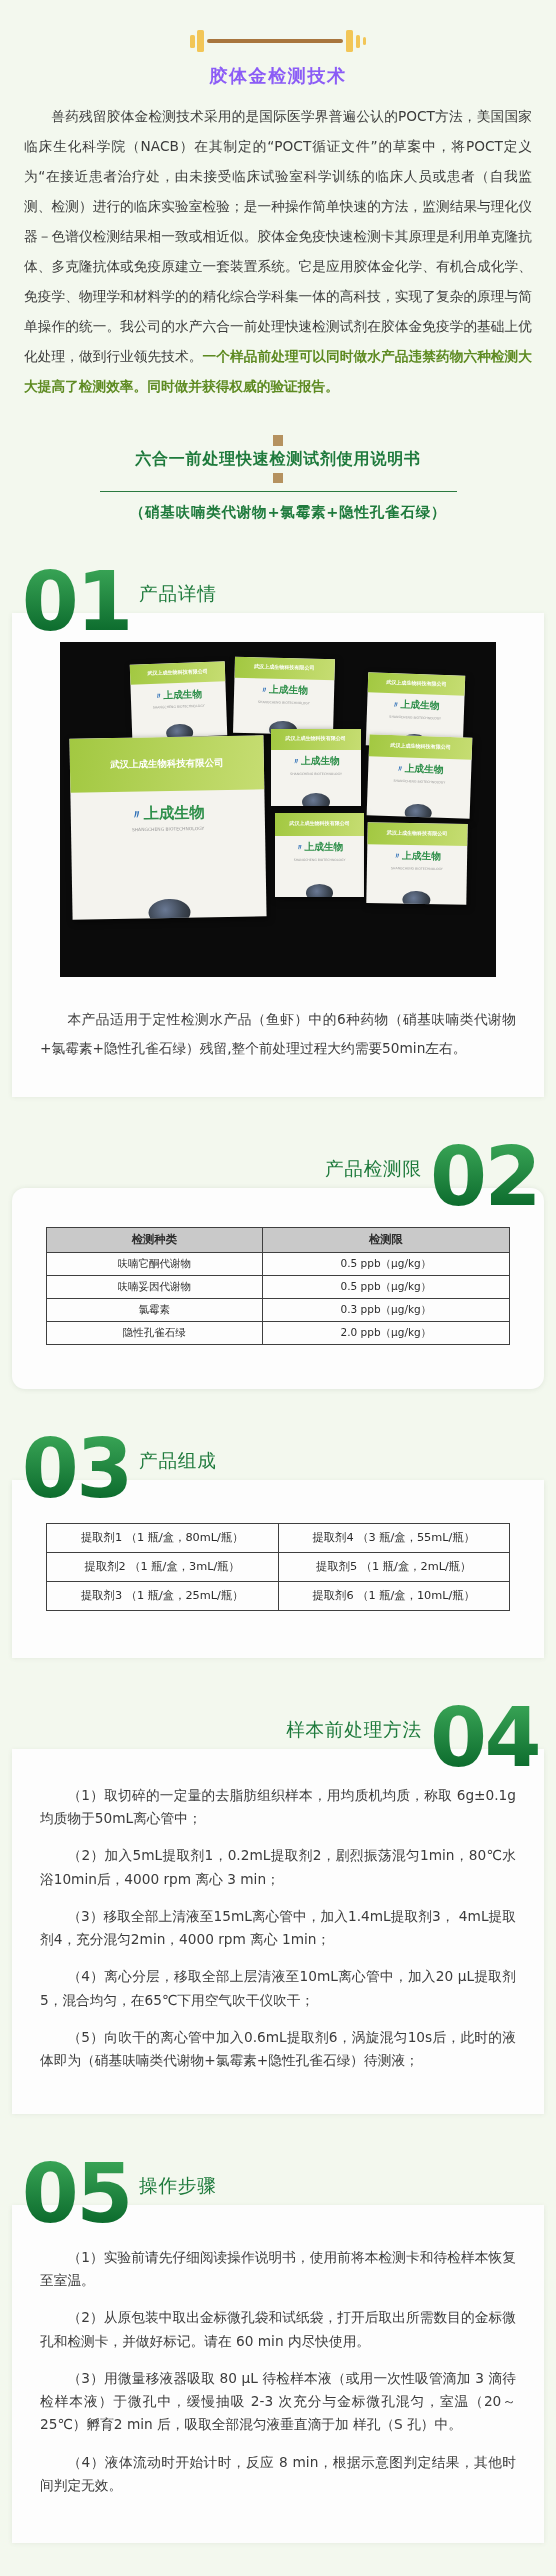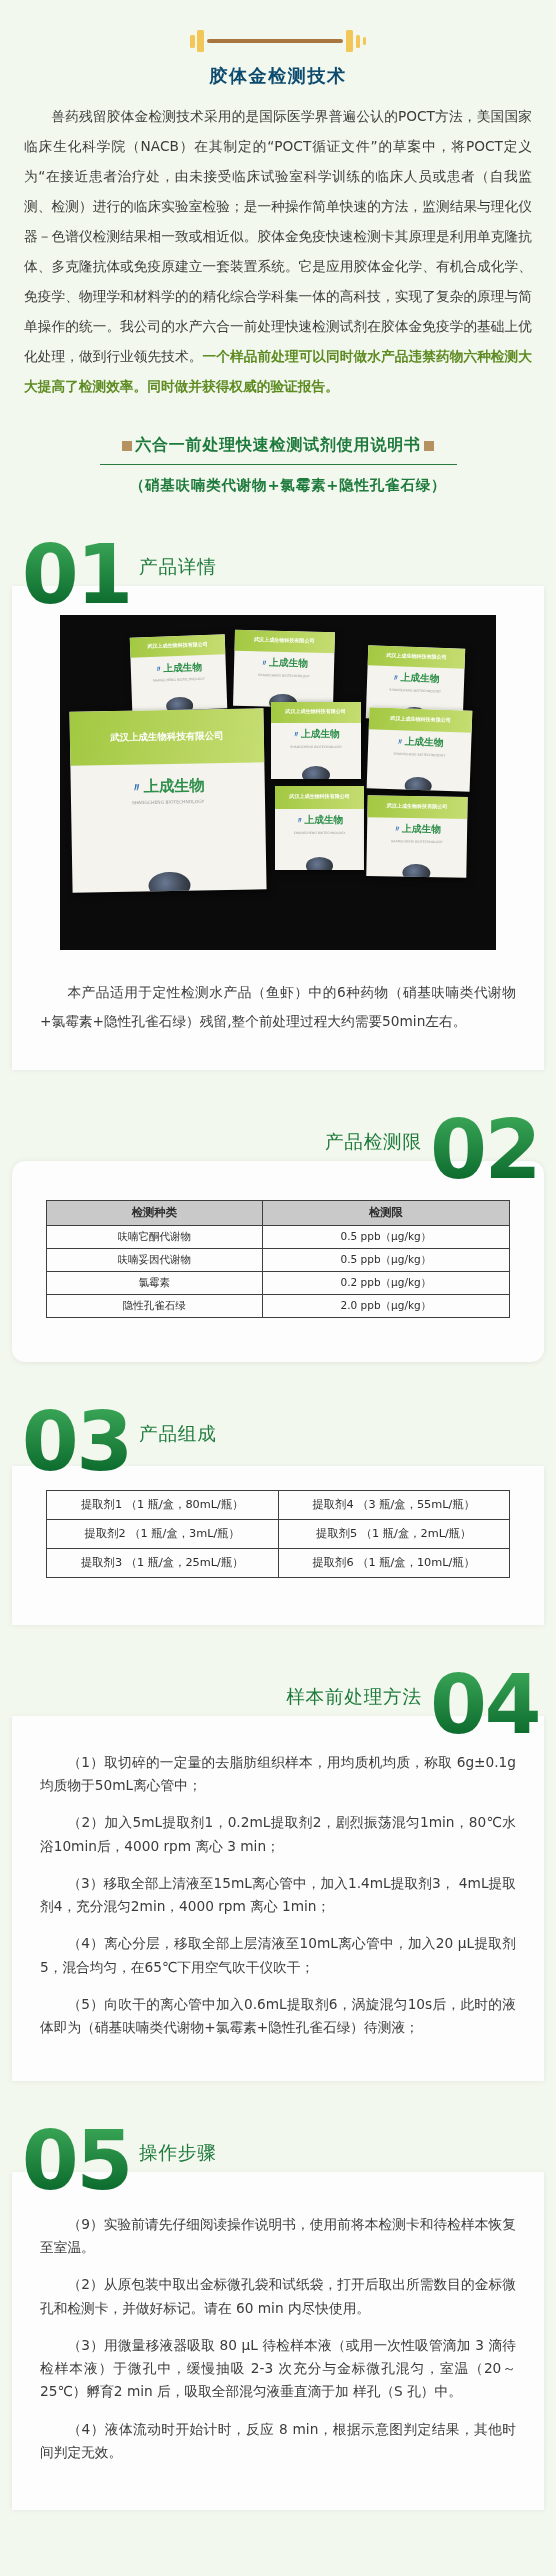--- a/index.html
+++ b/index.html
@@ -14,32 +14,32 @@
 
   
   .intro-icon{display:flex;justify-content:center;align-items:center;margin-top:27.4px;height:27.4px;}
   .barbell{display:flex;align-items:center;}
   .plate{background:#f2c657;border-radius:1.6px;margin:0 1.2px;}
   .plate.sm{width:4.8px;height:13px;}
   .plate.lg{width:7.3px;height:22.6px;}
   .plate.nub{width:3.2px;height:8px;}
   .barbell .bar{width:136px;height:4px;background:#a8763e;border-radius:2.4px;margin:0 1.6px;}
   .intro-title{
-    text-align:center;font-size:18px;font-weight:bold;color:#0c4a6e;
+    text-align:center;font-size:18px;font-weight:bold;color:#8b5cf6;
     letter-spacing:1.6px;margin-top:9.7px;
   }
   .intro-para{
     margin:13px 24px 0;font-size:13.7px;line-height:30px;text-align:justify;
     text-indent:2em;color:#3b3b3b;
   }
   .intro-para .hl{color:#5d8a21;font-weight:bold;}
 
   
   .manual-head{margin-top:34px;text-align:center;}
-  .manual-title-row{display:flex;justify-content:center;align-items:center;gap:3px;}
+  .manual-title-row{display:flex;justify-content:center;align-items:center;gap:3px;flex-direction:column;}
   .sq{width:10.5px;height:10.5px;background:#b5925f;display:inline-block;}
   .manual-title{font-size:16px;font-weight:bold;color:#1e7a3c;letter-spacing:0.8px;}
   .manual-line{width:357px;height:0;border-top:1.6px solid #2a7a3f;margin:8px auto 0;}
   .manual-sub{font-size:14.5px;font-weight:bold;color:#1e7a3c;margin-top:10.5px;letter-spacing:0.8px;padding-left:20px;}
 
   
   .sec-head{
     display:flex;align-items:center;height:86px;
     margin:37px 12px -32px;position:relative;z-index:2;
   }
@@ -77,21 +77,21 @@
   .pbox.big .band{height:30%;}
   .pbox.big .band .co{font-size:10.5px;}
   .pbox.big .brand{font-size:15.3px;margin-top:11.3px;}
   .pbox.big .brand::before{font-size:12px;}
   .pbox.big .sub{font-size:5.6px;}
   .pbox.big .holo{width:42px;height:27.4px;margin-left:-21px;bottom:-8px;}
   .c1-desc{margin:28px 28px 0;font-size:13.7px;line-height:29px;text-align:justify;text-indent:2em;}
 
   
   .card.c2{padding:39px 34px 44px;border-radius:13px;}
-  .card.c3{padding:24px 34px 47px;margin-top:13px;}
+  .card.c3{padding:43px 34px 47px;}
   table{width:100%;border-collapse:collapse;table-layout:fixed;}
   th,td{border:0.8px solid #3f3f3f;text-align:center;font-size:10.5px;color:#2c2c2c;
         height:22px;padding:0 3.2px;overflow:hidden;white-space:nowrap;}
   th{background:#c9c9c9;font-weight:bold;font-size:11.3px;height:24px;}
   .t2 .col1{width:45%;}
   .t3 td{height:28px;font-size:11.3px;}
 
   
   .card.c4{padding:21px 28px 27.4px;}
   .card.c5{padding:27.4px 28px 32px;}
@@ -213,21 +213,21 @@
       <tr>
             <td>呋喃它酮代谢物</td>
             <td>0.5 ppb（μg/kg）</td>
           </tr>
       <tr>
             <td>呋喃妥因代谢物</td>
             <td>0.5 ppb（μg/kg）</td>
           </tr>
       <tr>
             <td>氯霉素</td>
-            <td>0.2 ppb（μg/kg）</td>
+            <td>0.3 ppb（μg/kg）</td>
           </tr>
       <tr>
             <td>隐性孔雀石绿</td>
             <td>2.0 ppb（μg/kg）</td>
           </tr>
     </tbody>
       </table>
   </div>
 
   <div class="sec-head left">
@@ -263,20 +263,20 @@
     <p class="step">（3）移取全部上清液至15mL离心管中，加入1.4mL提取剂3，  4mL提取剂4，充分混匀2min，4000 rpm 离心  1min；</p>
     <p class="step">（4）离心分层，移取全部上层清液至10mL离心管中，加入20  μL提取剂5，混合均匀，在65℃下用空气吹干仪吹干；</p>
     <p class="step">（5）向吹干的离心管中加入0.6mL提取剂6，涡旋混匀10s后，此时的液体即为（硝基呋喃类代谢物+氯霉素+隐性孔雀石绿）待测液；</p>
   </div>
 
   <div class="sec-head left">
     <span class="sec-num">05</span>
     <span class="sec-title">操作步骤</span>
   </div>
   <div class="card c5">
-    <p class="step">（9）实验前请先仔细阅读操作说明书，使用前将本检测卡和待检样本恢复至室温。</p>
+    <p class="step">（1）实验前请先仔细阅读操作说明书，使用前将本检测卡和待检样本恢复至室温。</p>
     <p class="step">（2）从原包装中取出金标微孔袋和试纸袋，打开后取出所需数目的金标微孔和检测卡，并做好标记。请在  60  min  内尽快使用。</p>
     <p class="step">（3）用微量移液器吸取  80  μL  待检样本液（或用一次性吸管滴加  3  滴待检样本液）于微孔中，缓慢抽吸  2-3  次充分与金标微孔混匀，室温（20～25℃）孵育2  min  后，吸取全部混匀液垂直滴于加  样孔（S  孔）中。</p>
     <p class="step">（4）液体流动时开始计时，反应  8 min，根据示意图判定结果，其他时间判定无效。</p>
   </div>
 
 </div>
 
 
 </body></html>

